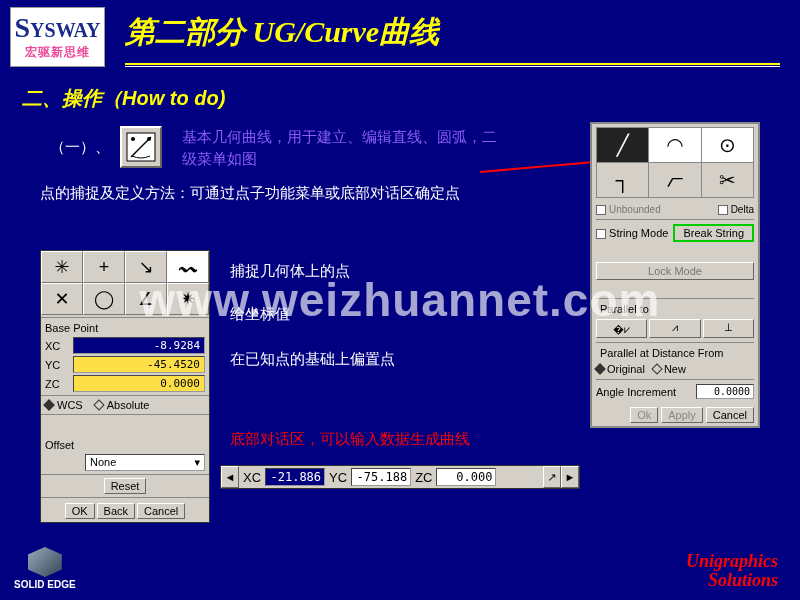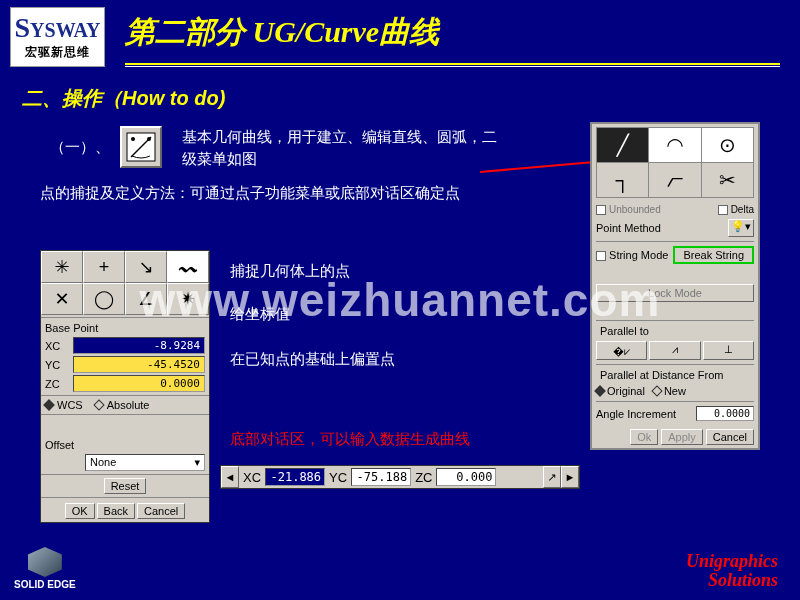--- a/index.html
+++ b/index.html
@@ -10,39 +10,39 @@
     position: relative; overflow: hidden;
   }
   .header { display: flex; align-items: center; padding: 6px 10px 0 10px; }
   .logo-box {
     width: 95px; height: 60px; background: #fff; border: 1px solid #999;
     display: flex; flex-direction: column; align-items: center; justify-content: center;
     margin-right: 20px;
   }
   .logo-top { font-family: "Times New Roman", serif; font-weight: bold; font-size: 20px; color: #1a2a8a; }
   .logo-top .big { font-size: 28px; }
-  .logo-bottom { font-size: 12px; font-weight: bold; color: #000000; letter-spacing: 1px; }
+  .logo-bottom { font-size: 12px; font-weight: bold; color: #ec4899; letter-spacing: 1px; }
   .title-wrap { flex: 1; }
   .main-title {
     color: #ffff00; font-size: 30px; font-weight: bold; font-family: "KaiTi","SimSun",serif;
     font-style: italic; padding: 6px 0 10px 0;
   }
   .title-rule-y { height: 2px; background: #ffff00; margin-right: 10px; }
   .title-rule-w { height: 1px; background: #fff; margin-right: 10px; margin-top: 1px; }
 
   .subtitle { color: #ffff00; font-size: 20px; font-weight: bold; font-style: italic; margin: 18px 0 0 22px; }
 
   .row1 { display: flex; align-items: flex-start; margin: 14px 0 0 50px; gap: 10px; }
   .yi { color: #fff; font-size: 15px; padding-top: 12px; }
   .icon-btn {
     width: 42px; height: 42px; background: #d4d0c8; border: 2px solid #fff;
     border-right-color:#666; border-bottom-color:#666;
     display:flex; align-items:center; justify-content:center;
   }
-  .desc { color:#ffffff; font-size:15px; line-height:1.45; max-width: 320px; margin-left:10px;}
+  .desc { color:#8b5cf6; font-size:15px; line-height:1.45; max-width: 320px; margin-left:10px;}
 
   .line2 { color:#fff; font-size:15px; margin: 14px 0 0 40px; }
 
   
   .cp-dialog {
     position:absolute; left:40px; top:250px; width:170px;
     background:#d4d0c8; border:1px solid #333; font-size:11px;
   }
   .cp-title { text-align:center; padding:2px 0; border-bottom:1px solid #888;}
   .cp-grid { display:grid; grid-template-columns:repeat(4,1fr); }
@@ -227,24 +227,20 @@
     <div class="r-cell dark">⦧</div>
     <div class="r-cell dark">✂</div>
   </div>
   <div class="r-chk-row">
     <span class="r-chk"></span>
       <span>Unbounded</span>
     <span style="flex:1"></span>
     <span class="r-chk"></span>
       <span style="color:#000">Delta</span>
   </div>
-  <div class="r-row">
-    <span>Point Method</span>
-    <span class="bulb">💡▾</span>
-  </div>
   <div class="sep"></div>
   <div class="r-row">
     <span><span class="r-chk" style="display:inline-block;vertical-align:middle"></span> <span>String Mode</span></span>
     <span class="brk">Break String</span>
   </div>
   <span class="r-wide-btn">Lock Mode</span>
   <div class="sep"></div>
   <div class="sec-label">Parallel  to</div>
   <div style="display:flex; gap:2px; padding:2px 0">
     <span class="winbtn" style="flex:1;text-align:center">�⩗</span>

